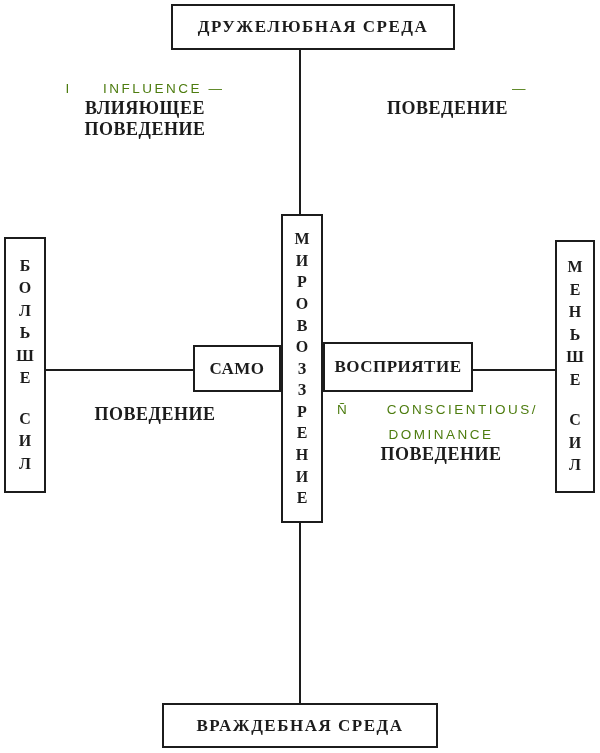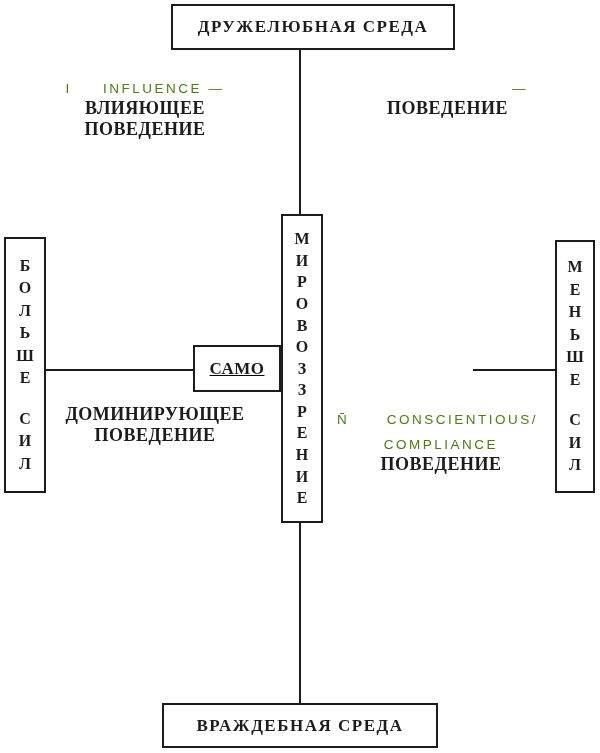--- a/index.html
+++ b/index.html
@@ -147,40 +147,42 @@
         <div class="stack-letter">З</div>
         <div class="stack-letter">З</div>
         <div class="stack-letter">Р</div>
         <div class="stack-letter">Е</div>
         <div class="stack-letter">Н</div>
         <div class="stack-letter">И</div>
         <div class="stack-letter">Е</div>
       </div>
   </div>
 
-  <div class="box" style="left:193px; top:345px; width:88px; height:47px;text-decoration:underline;">
+  <div class="box" style="left:193px; top:345px; width:88px; height:47px;">
     <span class="serif-bold mid-label">САМО</span>
   </div>
 
+  <div class="box" style="left:323px; top:342px; width:150px; height:50px;">
+    <span class="serif-bold mid-label">ВОСПРИЯТИЕ</span>
+  </div>
 
   <div class="quad" style="left:45px; top:73px; width:200px;">
     <div class="latin">I     INFLUENCE —</div>
     <div class="serif-bold cyr">ВЛИЯЮЩЕЕ</div>
     <div class="serif-bold cyr">ПОВЕДЕНИЕ</div>
   </div>
 
   <div class="quad" style="left:345px; top:73px; width:205px;">
     <div class="latin align-right">—</div>
     <div class="serif-bold cyr">ПОВЕДЕНИЕ</div>
   </div>
 
   <div class="quad" style="left:50px; top:404px; width:210px;">
-    <div class="serif-bold cyr">ДОМИНИРУЮЩЕЕ</div>
     <div class="serif-bold cyr">ПОВЕДЕНИЕ</div>
   </div>
 
-  <div class="quad" style="left:335px; top:404px; width:212px;">
+  <div class="quad" style="left:335px; top:394px; width:212px;">
     <div class="latin align-left">Ñ      CONSCIENTIOUS/</div>
-    <div class="latin">COMPLIANCE</div>
+    <div class="latin">DOMINANCE</div>
     <div class="serif-bold cyr">ПОВЕДЕНИЕ</div>
   </div>
 
 </div>
 
 </body></html>

